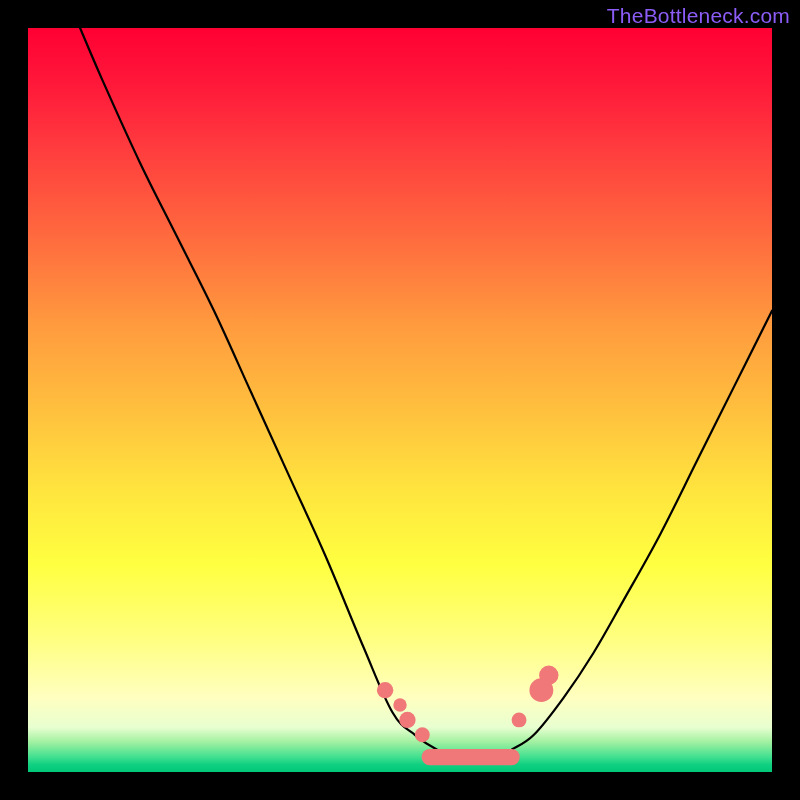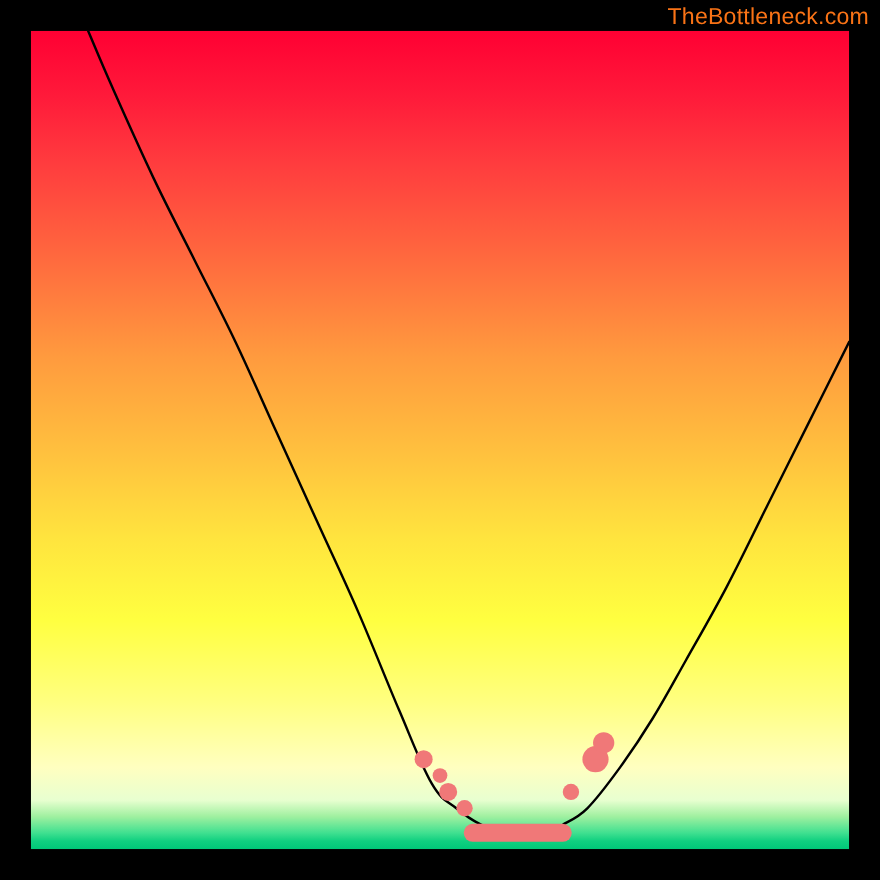--- a/index.html
+++ b/index.html
@@ -49,21 +49,21 @@
     );
   }
   .overlay-svg {
     position: absolute;
     inset: 0;
   }
   .watermark {
     position: absolute;
     top: 4px;
     right: 10px;
-    color: #f97316;
+    color: #8b5cf6;
     font-size: 21px;
     font-weight: 400;
     letter-spacing: 0.2px;
   }
 </style>
 </head>
 <body>
 
 <div class="frame">
 

